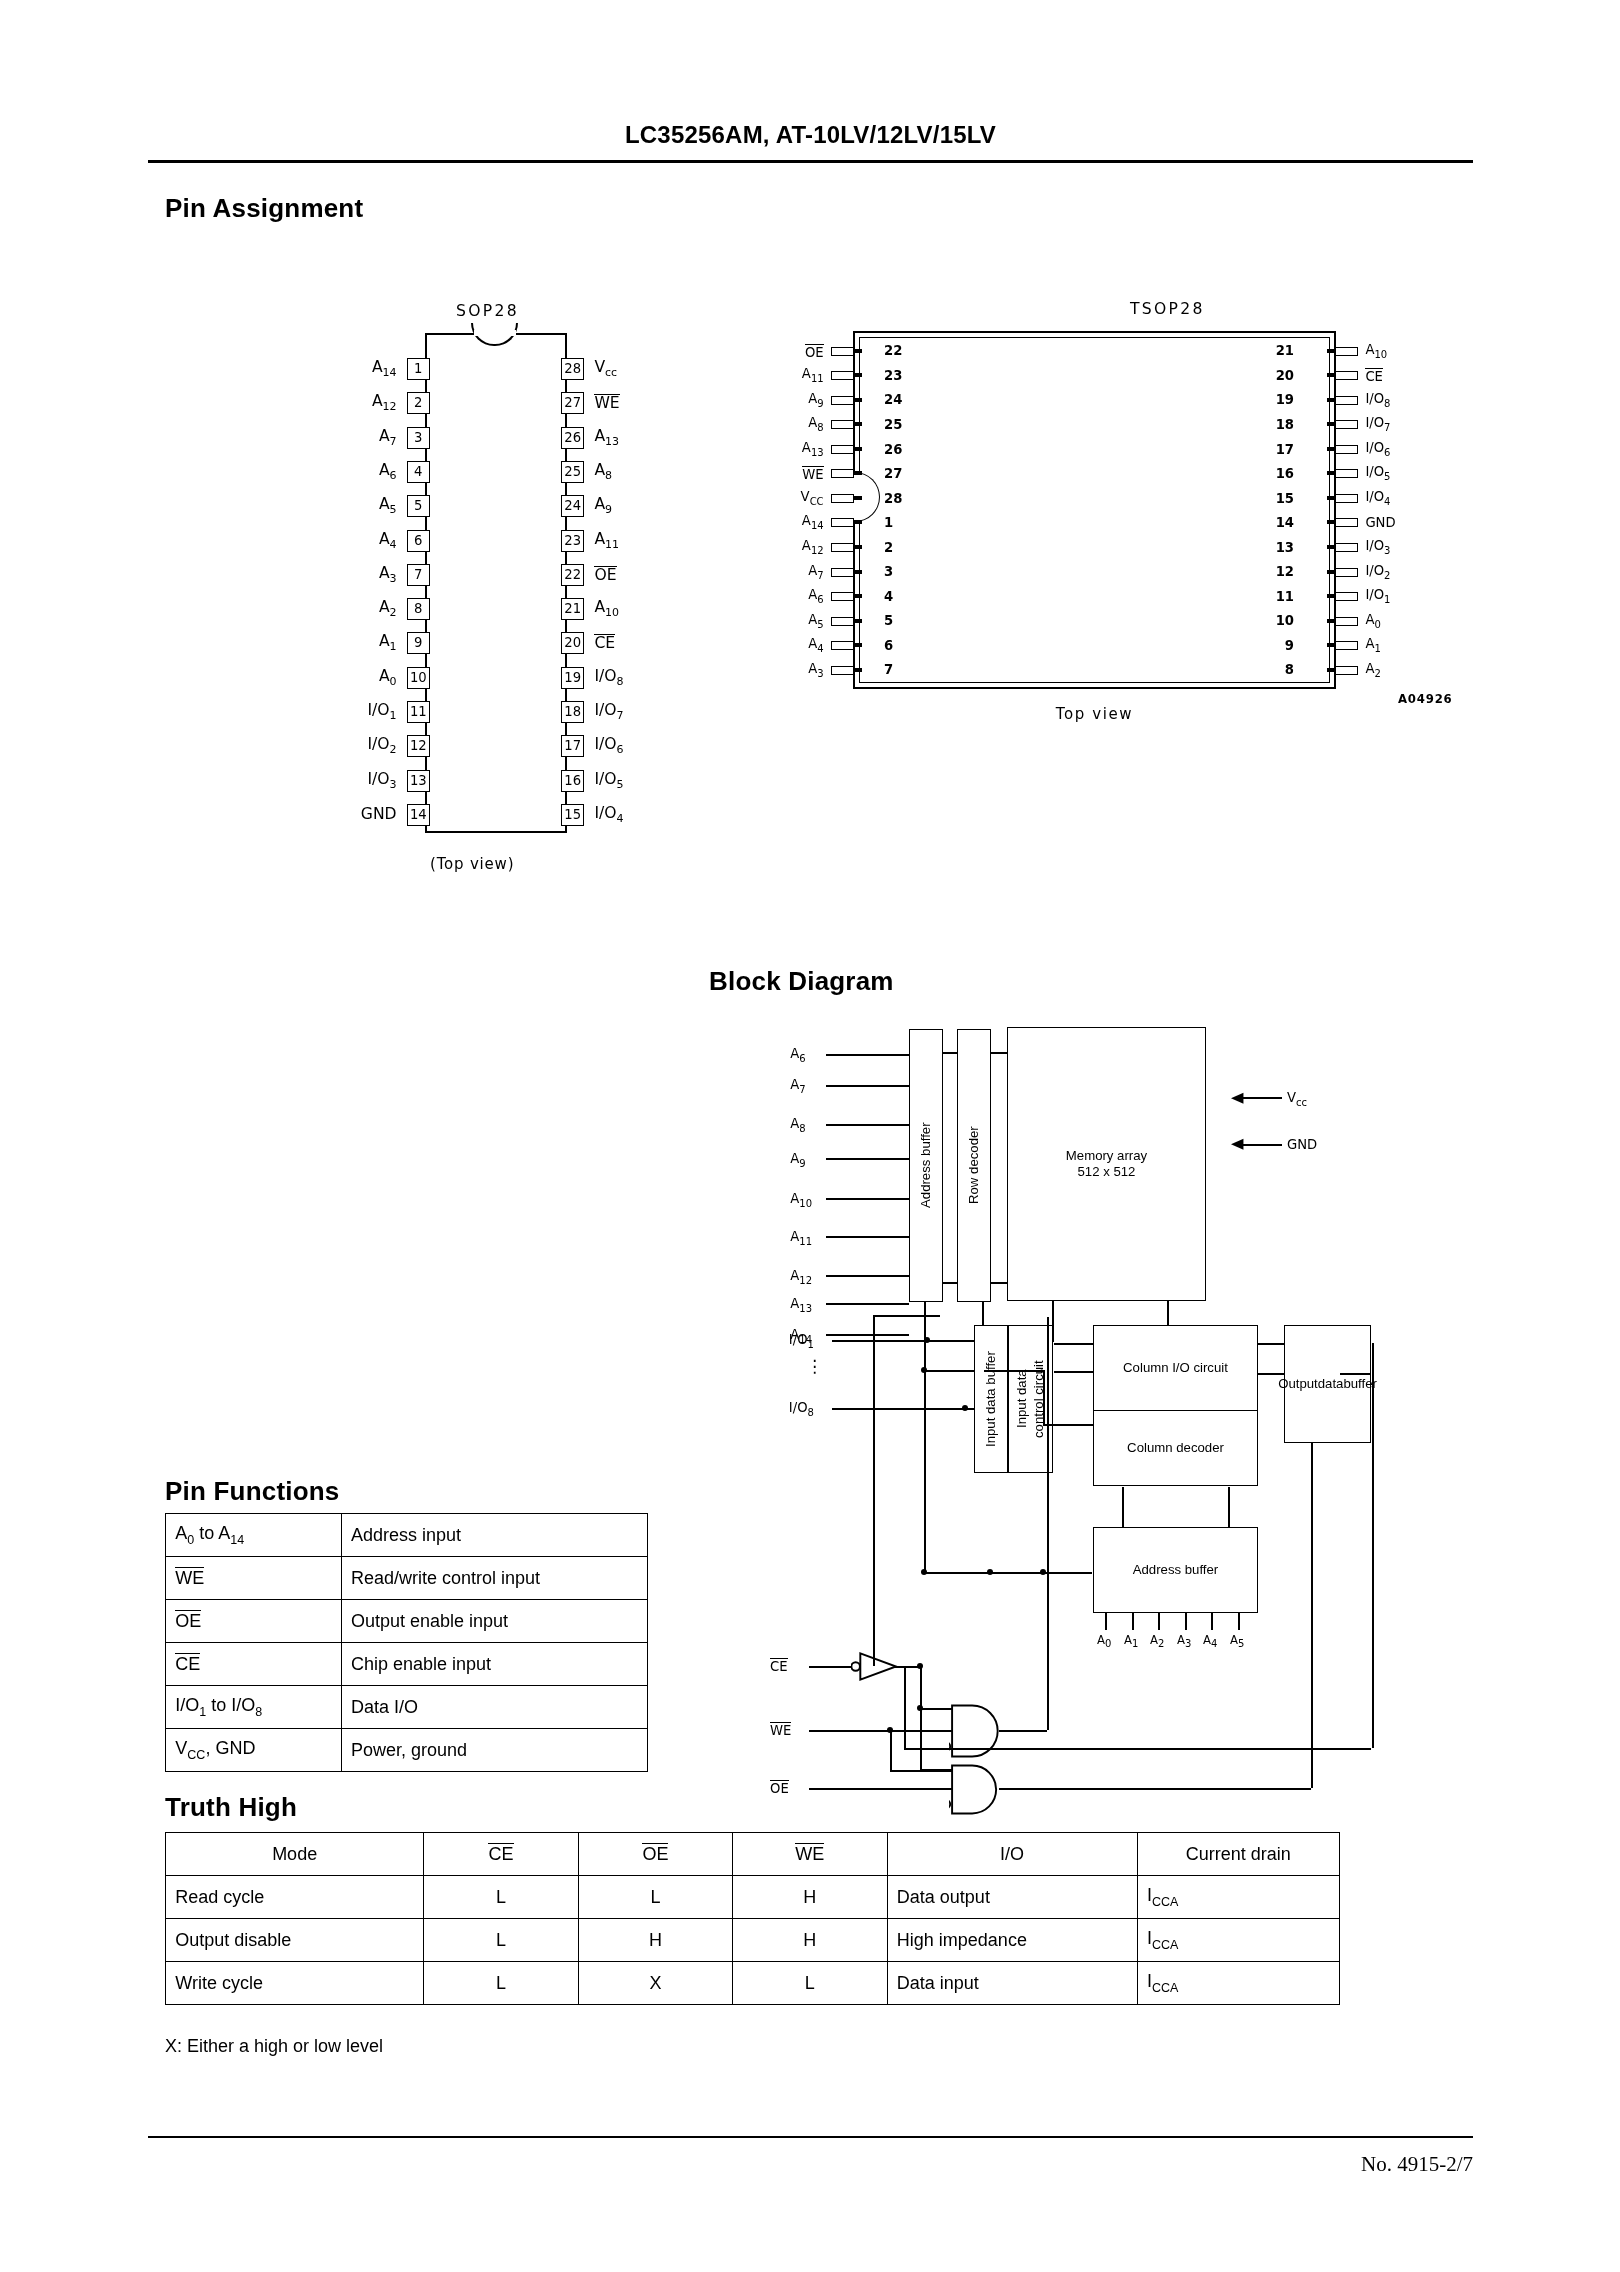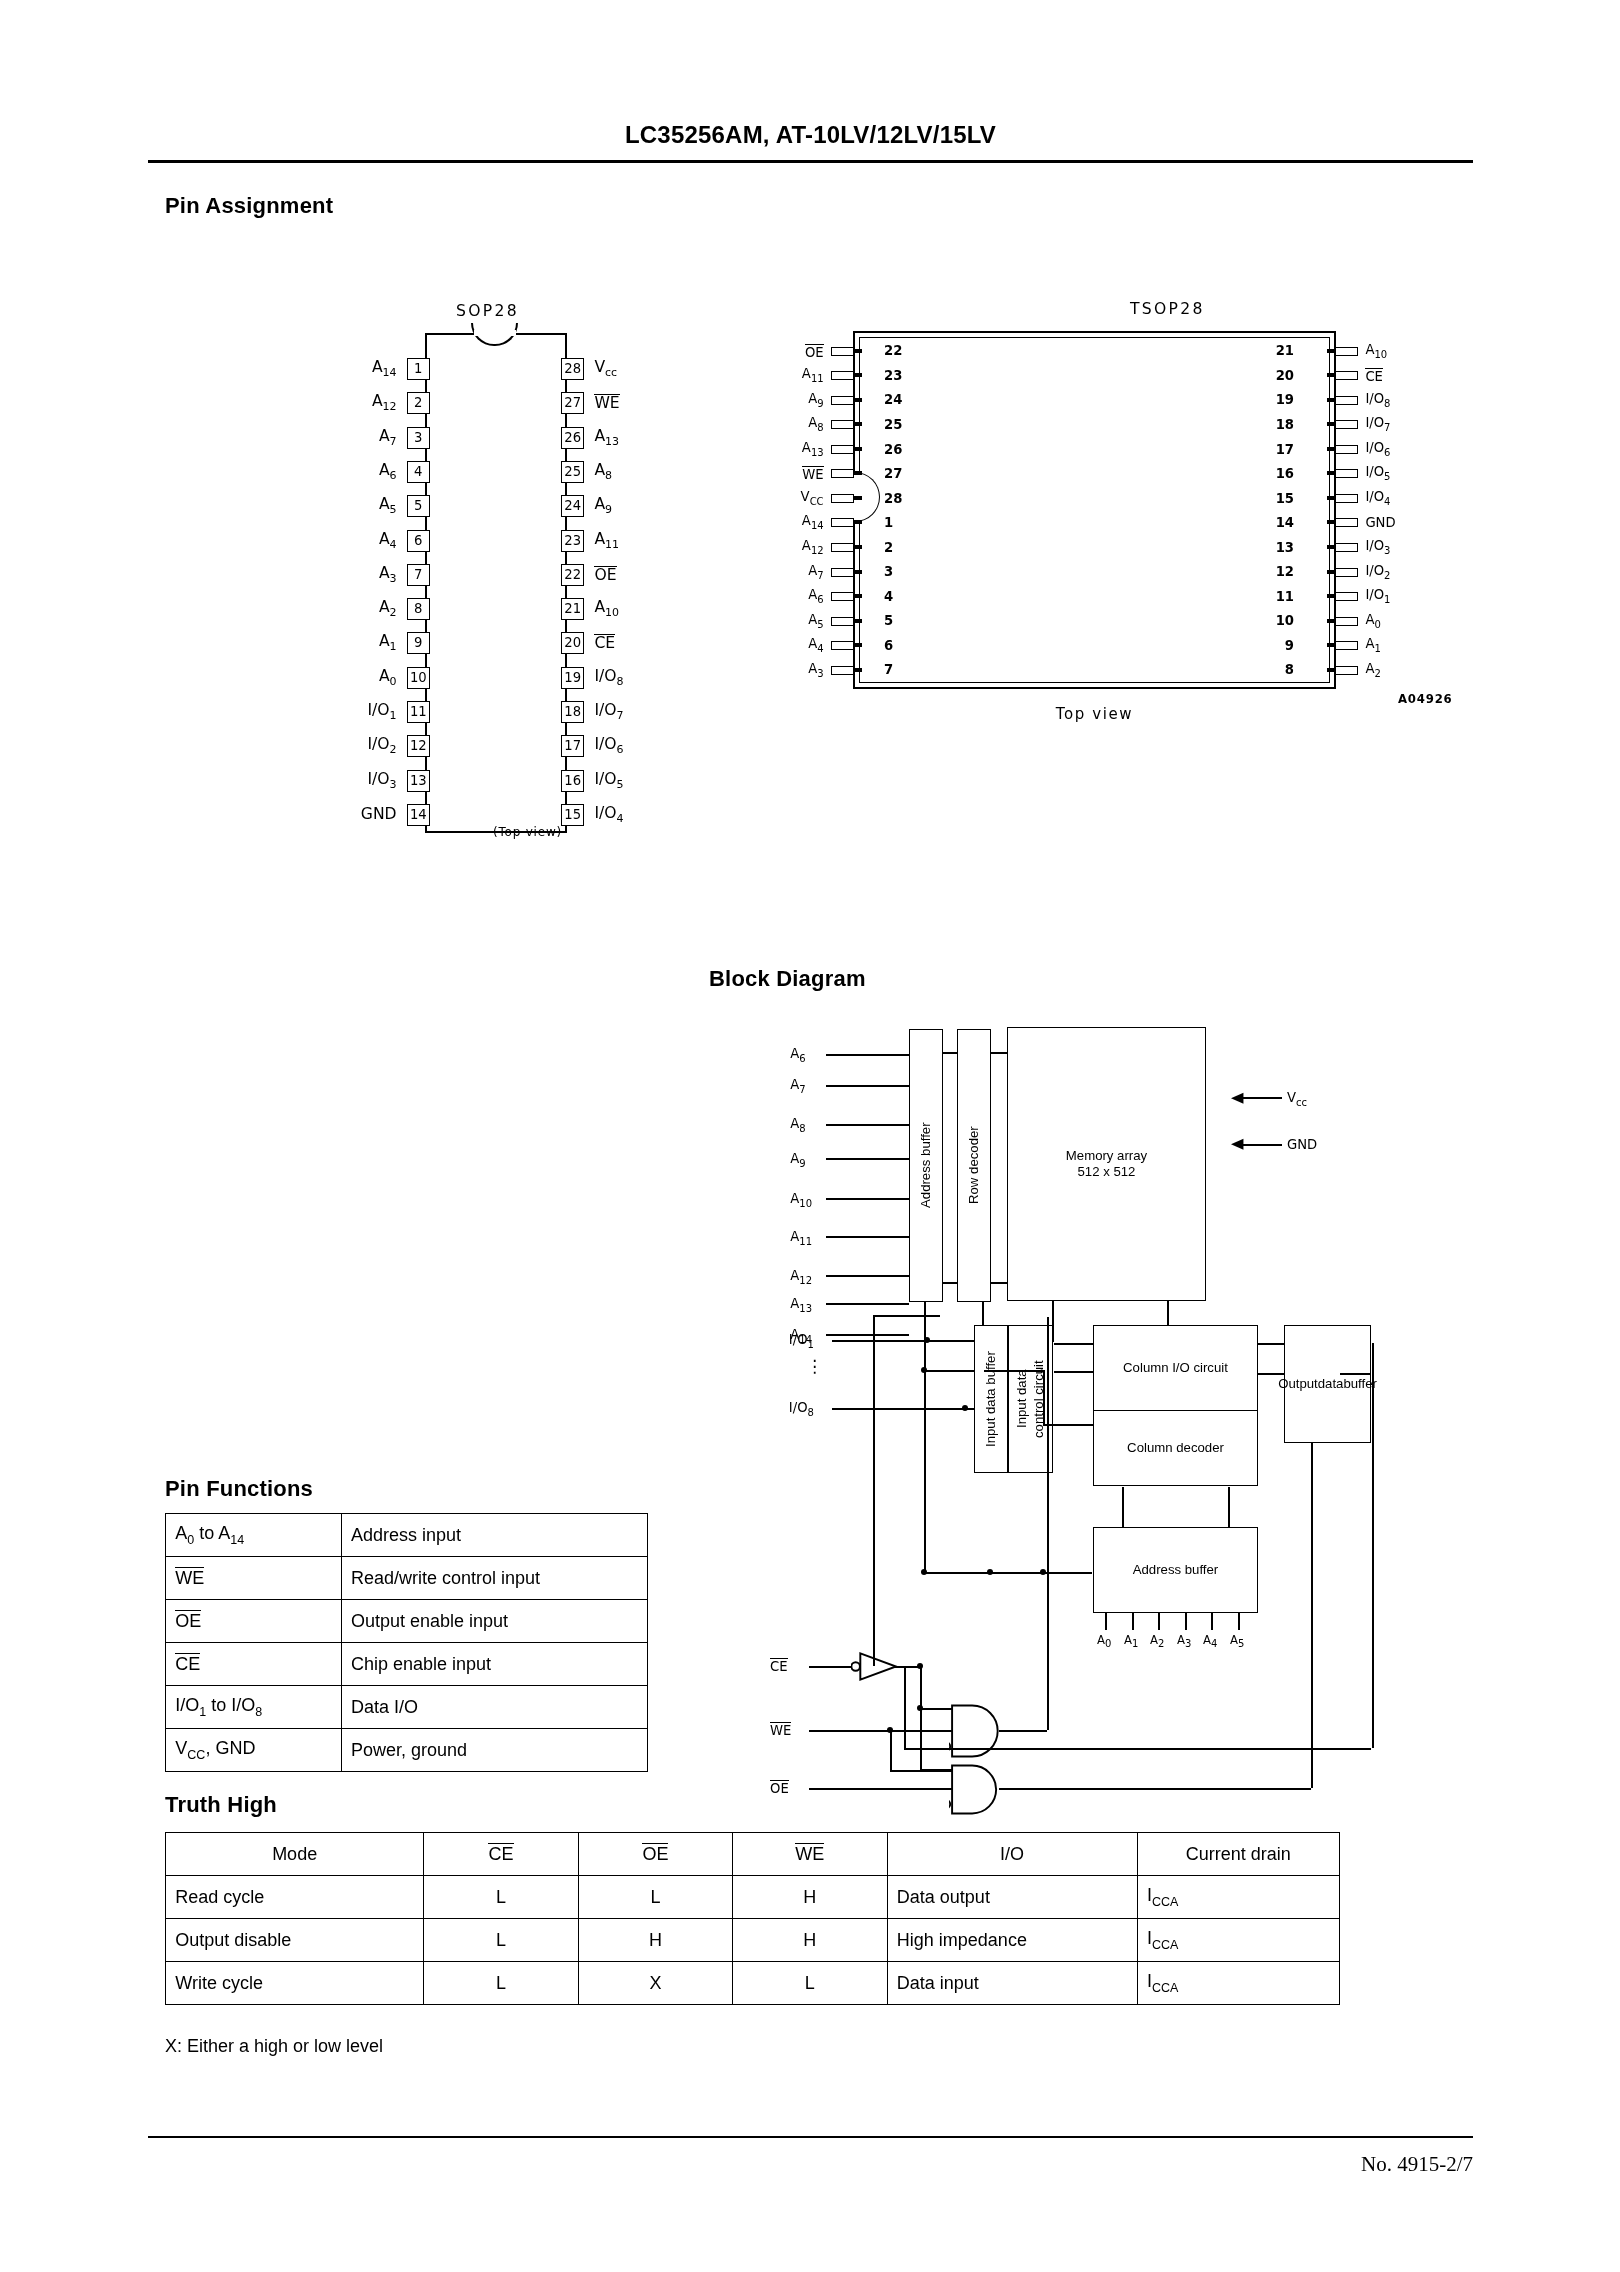--- a/index.html
+++ b/index.html
@@ -26,21 +26,21 @@
     position:absolute; left:148px; right:148px; top:2136px;
     border-top:2.3px solid #000;
   }
   .footer-no{
     position:absolute; right:148px; top:2152px;
     font-family:"Liberation Serif", serif;
     font-size:21px;
   }
 
   
-  .sec-h{ position:absolute; font-size:22px; font-weight:bold; letter-spacing:0.2px; }
+  .sec-h{ position:absolute; font-size:26px; font-weight:bold; letter-spacing:0.2px; }
   #h-pin-assign { left:165px;  top:193px; }
   #h-block      { left:709px;  top:966px; }
   #h-pin-func   { left:165px;  top:1476px; }
   #h-truth      { left:165px;  top:1792px; }
   .pkg-label{
     position:absolute; font-family:"DejaVu Sans", sans-serif;
     font-size:15.6px; letter-spacing:2.3px;
   }
   #sop-title{ left:456px; top:302px; }
   .sop-body{
@@ -67,22 +67,22 @@
   }
   .sop-row.left .pinbox { margin-left:10px; }
   .sop-row.right .pinbox { margin-right:10px; }
   .sig{
     font-family:"DejaVu Sans", sans-serif; font-size:15.6px;
     white-space:nowrap; line-height:1;
   }
   .sig sub{ font-size:11px; }
   .ovl{ border-top:1.6px solid #000; padding-top:0.8px; display:inline-block; }
   .sop-topview{
-    position:absolute; left:430px; top:825px; width:132px; text-align:right;
-    font-family:"DejaVu Sans", sans-serif; font-size:12px; letter-spacing:0.8px;
+    position:absolute; left:430px; top:855px; width:132px; text-align:left;
+    font-family:"DejaVu Sans", sans-serif; font-size:15px; letter-spacing:0.8px;
   }
 
   
   #tsop-title{ left:1130px; top:300px; }
   .tsop-body{
     position:absolute; left:853px; top:331px; width:483px; height:358px;
     border:2.3px solid #000; background:#fff; box-sizing:border-box;
   }
   .tsop-body::after{
     content:""; position:absolute; left:3.9px; top:3.9px; right:3.9px; bottom:3.9px;

